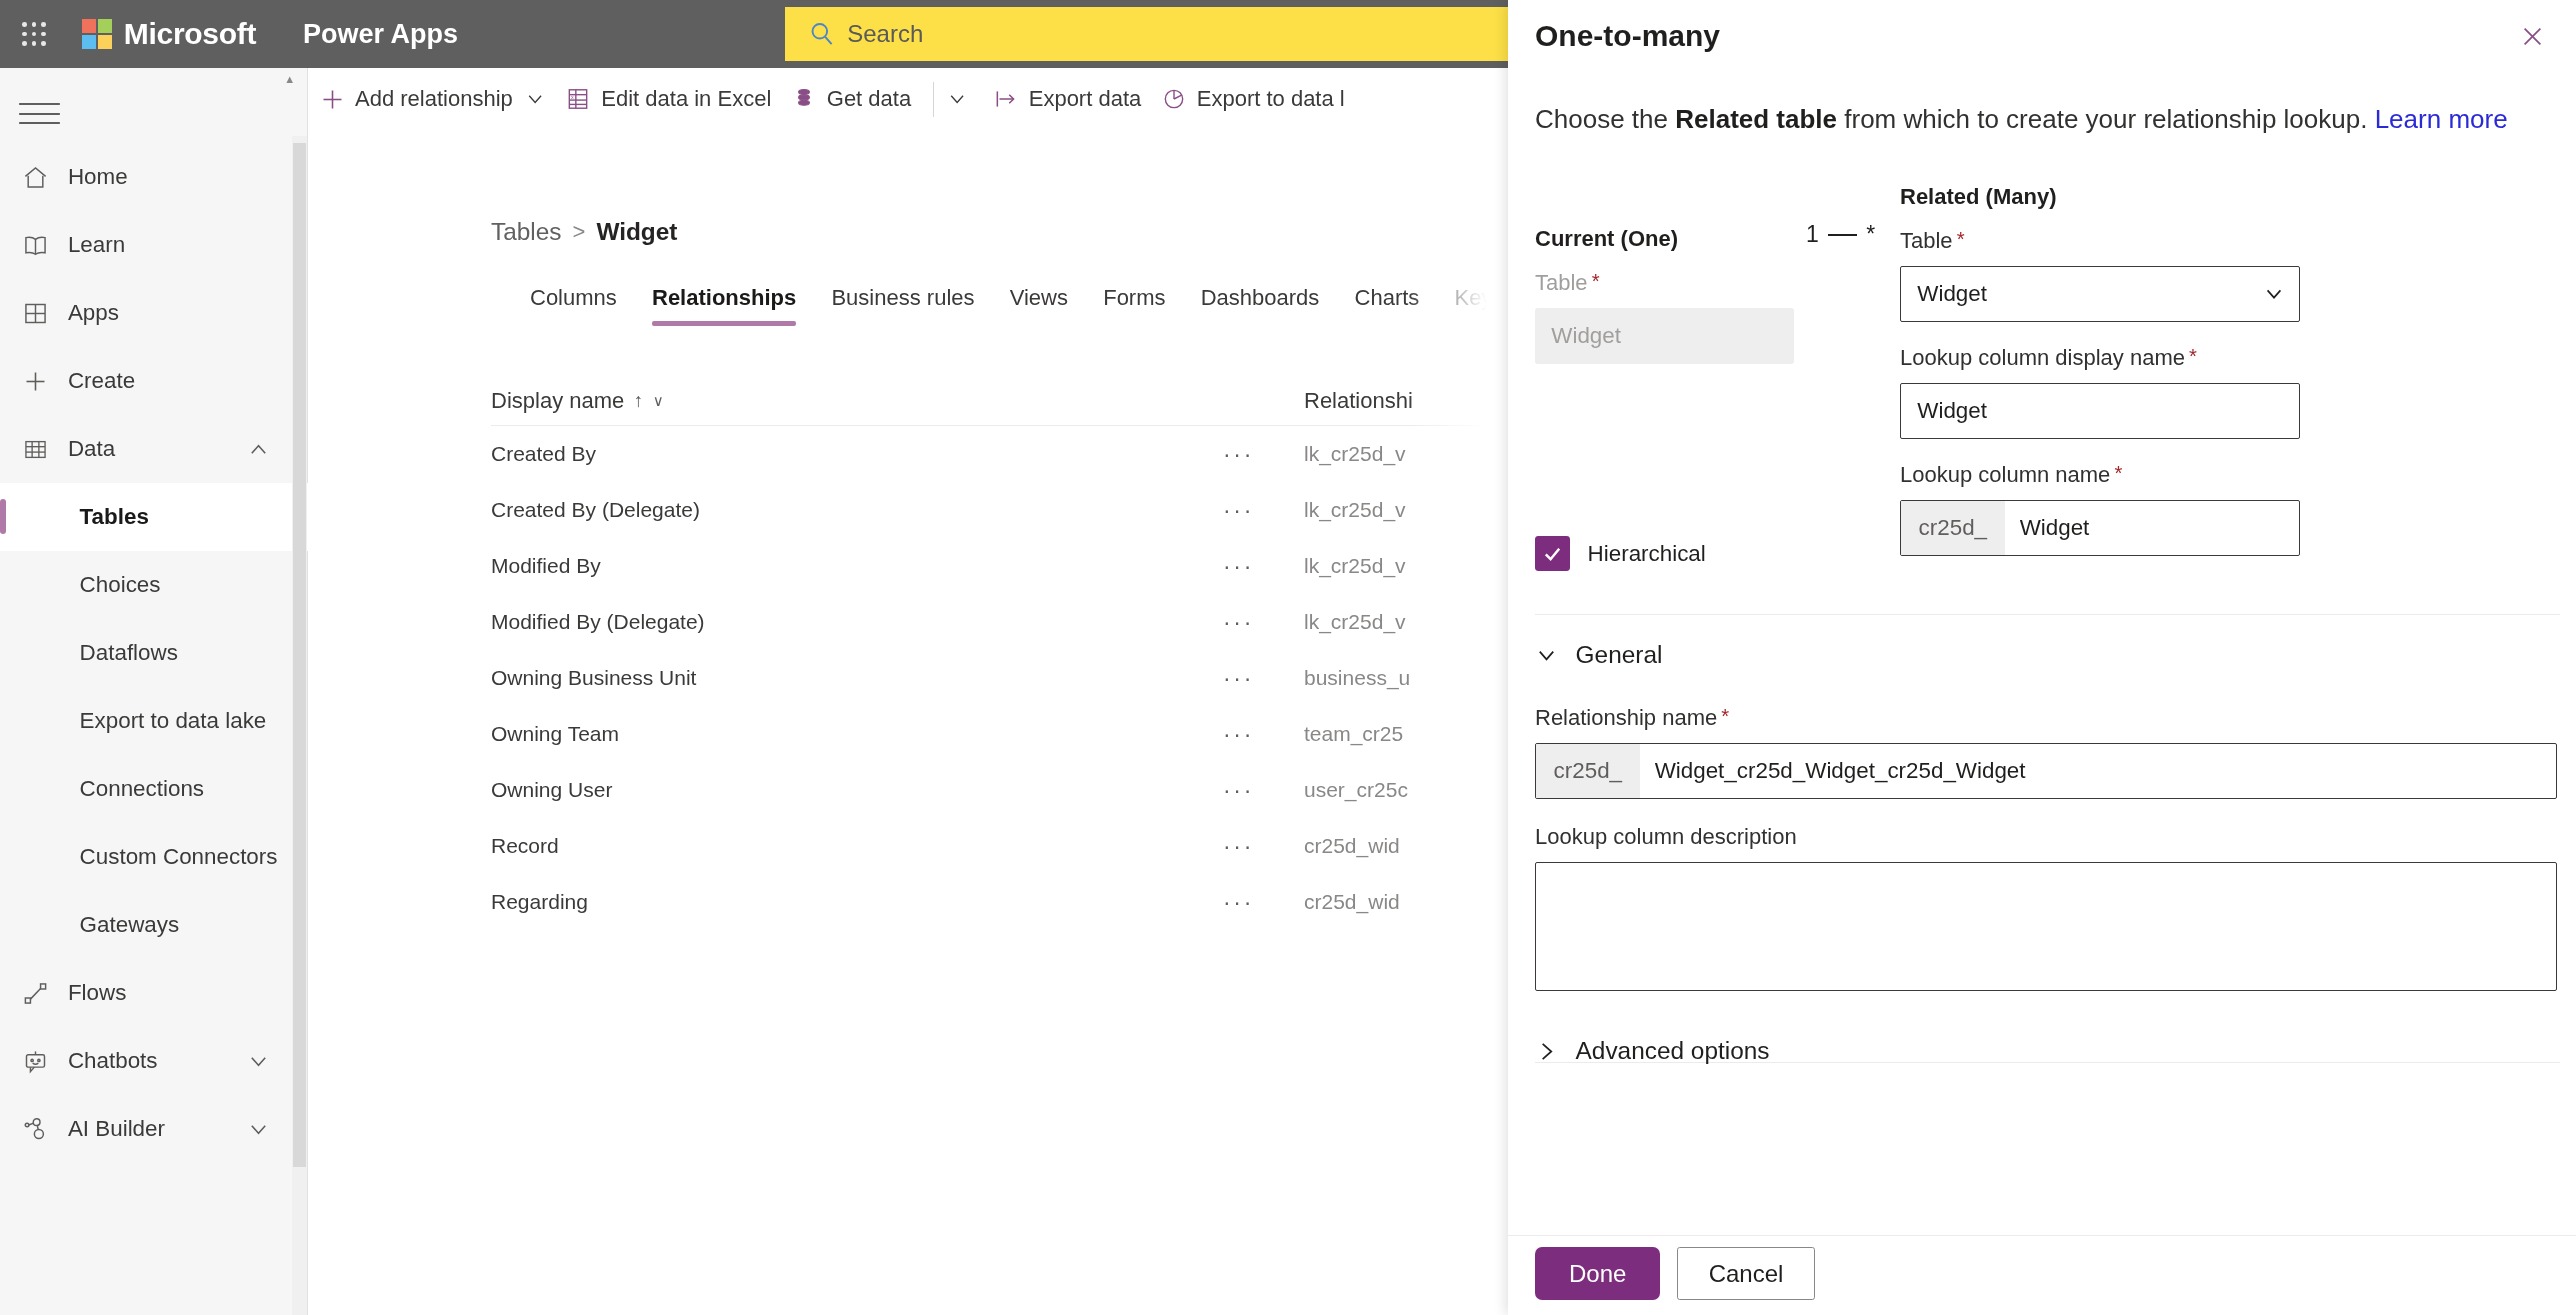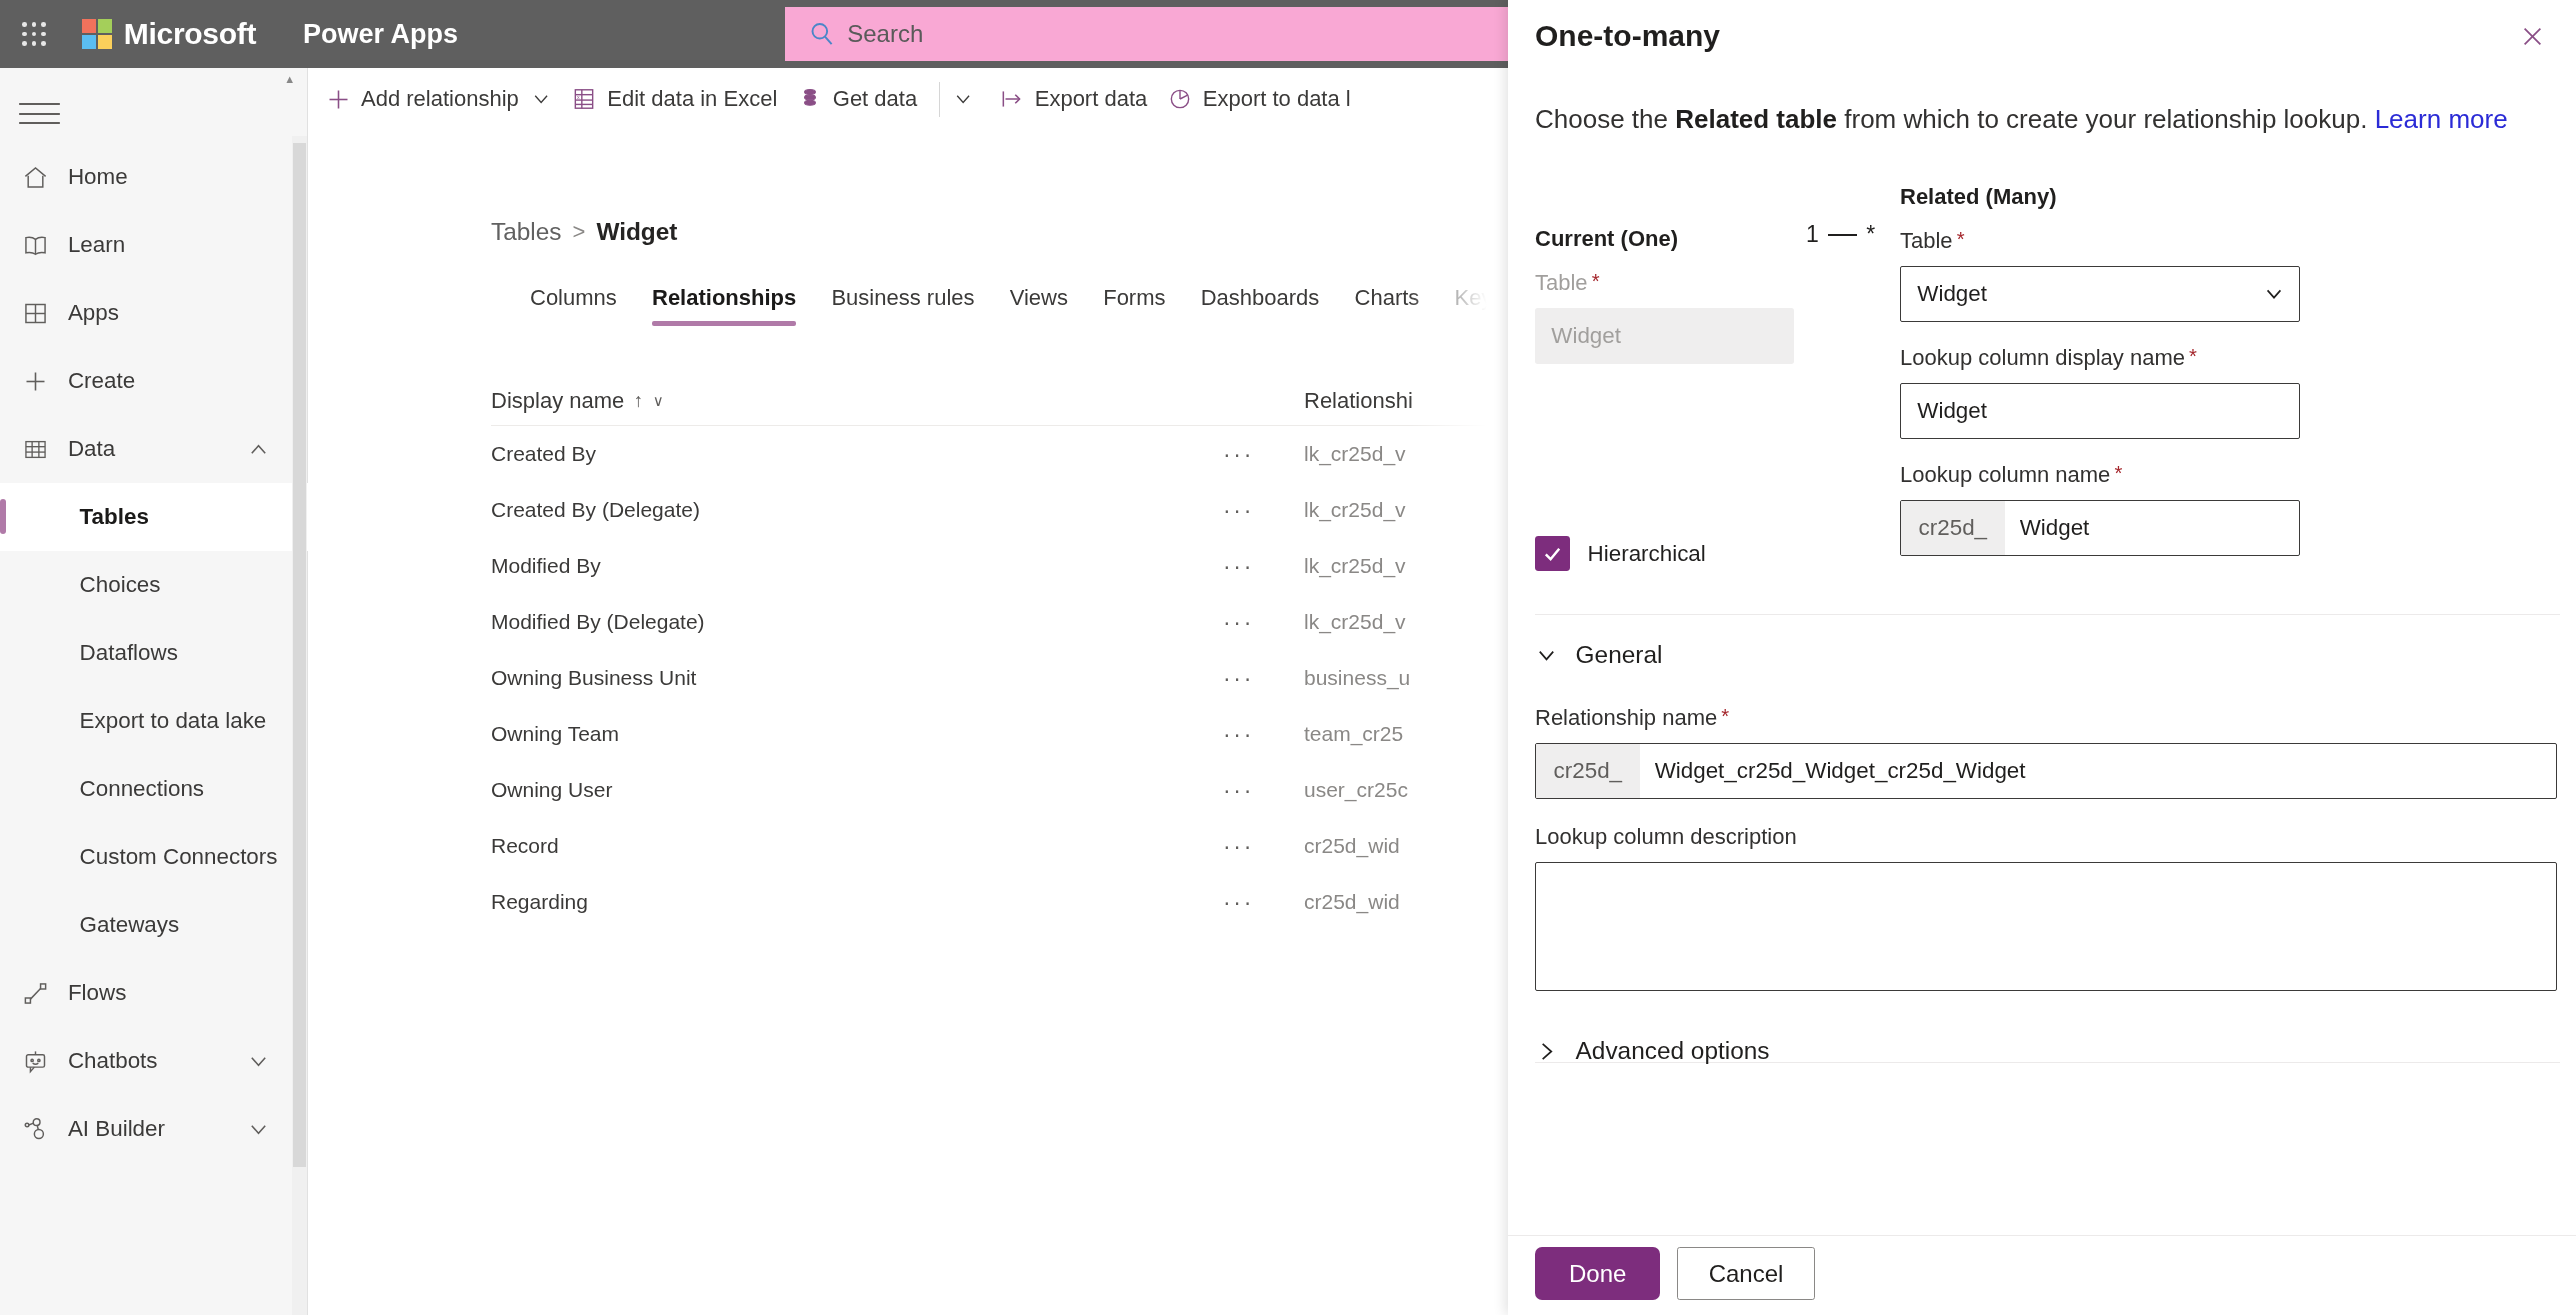--- a/index.html
+++ b/index.html
@@ -34,21 +34,21 @@
   .ms-word {
     color: #ffffff; font-size: 30px; font-weight: 600; margin-left: 12.2px;
     letter-spacing: -0.3px; white-space: nowrap;
   }
   .app-name {
     color: #ffffff; font-size: 27px; font-weight: 600; margin-left: 47px;
     white-space: nowrap;
   }
   .searchbox {
     position: absolute; left: 785px; top: 6.8px; width: 813px; height: 54px;
-    background: #f9a8d4; display: flex; align-items: center; padding-left: 23px;
+    background: #fde047; display: flex; align-items: center; padding-left: 23px;
     cursor: text;
   }
   .search-ico { width: 27px; height: 27px; flex: 0 0 27px; }
   .search-ph { font-size: 24px; color: #5a5a5a; margin-left: 12.2px; }
 
   
   .rail {
     position: absolute; left: 0; top: 68px; width: 308px; height: 1247px;
     background: #f6f6f6; border-right: 0.7px solid #e1e1e1;
   }
@@ -94,21 +94,21 @@
     font-size: 11px;
   }
 
   
   .main {
     position: absolute; left: 309px; top: 68px; width: 1200px; height: 1247px;
     background: #ffffff; overflow: hidden;
   }
   .cmdbar {
     position: absolute; left: 0; top: 0; width: 1200px; height: 62px;
-    display: flex; align-items: center; padding-left: 6px;
+    display: flex; align-items: center; padding-left: 0;
   }
   .cmd {
     display: flex; align-items: center; height: 62px; padding: 0 9.5px;
     cursor: pointer; white-space: nowrap;
   }
   .cmd-ico {
     width: 27px; height: 27px; flex: 0 0 27px; display: flex;
     align-items: center; justify-content: center; color: #8a4e86;
   }
   .cmd-label { font-size: 22px; color: #3b3a39; margin-left: 9.5px; }

